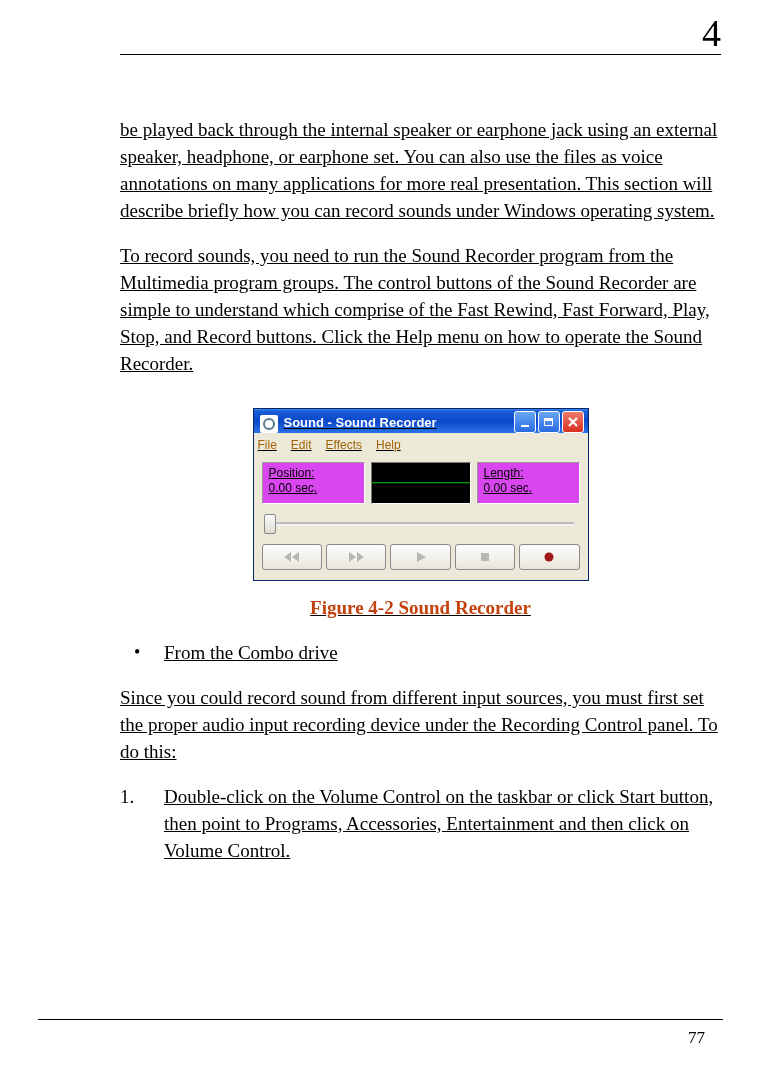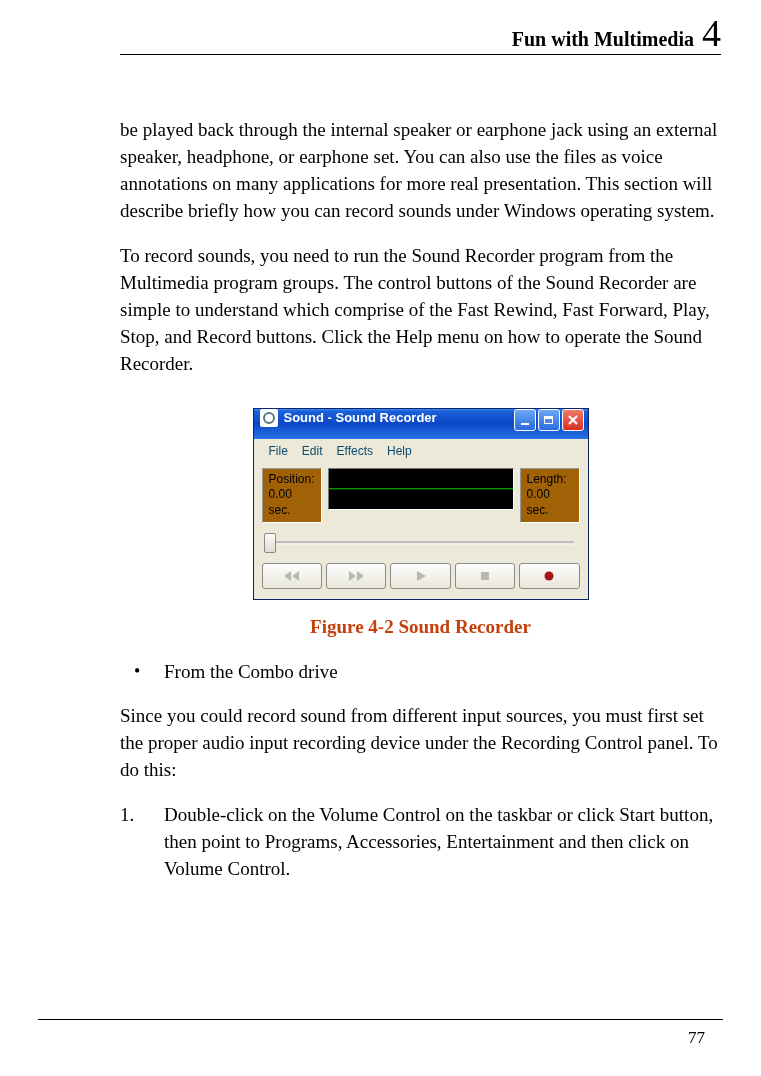--- a/index.html
+++ b/index.html
@@ -22,21 +22,21 @@
     .header-title {
       font-weight: bold;
       font-size: 20px;
       margin-right: 8px;
     }
     .chapter-num {
       font-size: 38px;
       font-weight: normal;
       line-height: 1;
     }
-    .content { font-size: 19px; line-height: 1.42; }
+    .content { font-size: 19px; line-height: 1.42; text-decoration: underline; }
     .content p { margin-bottom: 18px; }
     .bullet-list { list-style: none; margin: 0 0 18px 0; }
     .bullet-list li { position: relative; padding-left: 44px; margin-bottom: 14px; }
     .bullet-list li::before { content: "•"; position: absolute; left: 14px; font-size: 18px; }
     .num-list { list-style: none; margin: 0 0 18px 0; }
     .num-list li { position: relative; padding-left: 44px; }
     .num-list .num { position: absolute; left: 0; }
     .figure-wrap { text-align: center; margin: 30px 0 14px; }
     .figure-caption {
       font-family: 'Times New Roman', serif;
@@ -60,24 +60,24 @@
     .sr-window {
       width: 336px;
       margin: 0 auto;
       border: 1px solid #0a246a;
       font-family: Tahoma, Arial, sans-serif;
       font-size: 12px;
       text-align: left;
       background: #ece9d8;
     }
     .sr-titlebar {
-      height: 30px;
+      height: 24px;
       background: linear-gradient(to bottom, #3a8cf0 0%, #1b5fd8 8%, #0b47c8 50%, #2a73e8 100%);
       display: flex;
-      align-items: flex-start;
+      align-items: flex-end;
       padding: 0 4px 0 6px;
       color: #fff;
     }
     .sr-appicon {
       width: 18px; height: 18px;
       background: #fff;
       border-radius: 2px;
       margin-right: 6px;
       position: relative;
       flex-shrink: 0;
@@ -100,33 +100,33 @@
       color: #fff;
     }
     .sr-min { background: linear-gradient(#6aa8f5,#2a6ae0); }
     .sr-max { background: linear-gradient(#6aa8f5,#2a6ae0); }
     .sr-close { background: linear-gradient(#f07a6a,#d83020); }
     .sr-min span { width: 8px; height: 2px; background:#fff; margin-top:8px; }
     .sr-max span { width: 9px; height: 8px; border:1.5px solid #fff; border-top-width:3px; }
     .sr-close svg { width: 12px; height: 12px; }
     .sr-menubar {
       background: #ece9d8;
-      padding: 4px 15px 2px;
+      padding: 4px 4px 2px;
       display: flex; gap: 14px;
-      color: #0c4a6e;
+      color: #a16207;
       font-size: 12px;
     }
     .sr-body { padding: 6px 8px 10px; background: #ece9d8; }
     .sr-row1 { display: flex; gap: 6px; align-items: stretch; margin-bottom: 8px; }
     .sr-panel {
       border: 1px solid #fff;
       border-top-color: #999; border-left-color: #999;
-      background: #a16207;
+      background: #d946ef;
       padding: 3px 6px;
-      width: 60px;
+      width: 103px;
       font-size: 12px;
       line-height: 1.3;
       color: #000;
     }
     .sr-wave {
       flex: 1;
       border: 1px solid #fff;
       border-top-color: #777; border-left-color: #777;
       background: #000;
       position: relative;
@@ -170,21 +170,20 @@
       border: 1px solid #8a8a8a;
       border-radius: 3px;
       display: flex; align-items: center; justify-content: center;
     }
     .sr-btn svg { width: 20px; height: 12px; }
   </style>
 </head>
 <body>
 
 <div class="header">
-  <span class="header-title">Fun with Multimedia</span>
   <span class="chapter-num">4</span>
 </div>
 
 <div class="content">
   <p>be played back through the internal speaker or earphone jack using an external speaker, headphone, or earphone set. You can also use the files as voice annotations on many applications for more real presentation. This section will describe briefly how you can record sounds under Windows operating system.</p>
   <p>To record sounds, you need to run the Sound Recorder program from the Multimedia program groups. The control buttons of the Sound Recorder are simple to understand which comprise of the Fast Rewind, Fast Forward, Play, Stop, and Record buttons. Click the Help menu on how to operate the Sound Recorder.</p>
 
   <div class="figure-wrap">
     <div class="sr-window">
       <div class="sr-titlebar">

